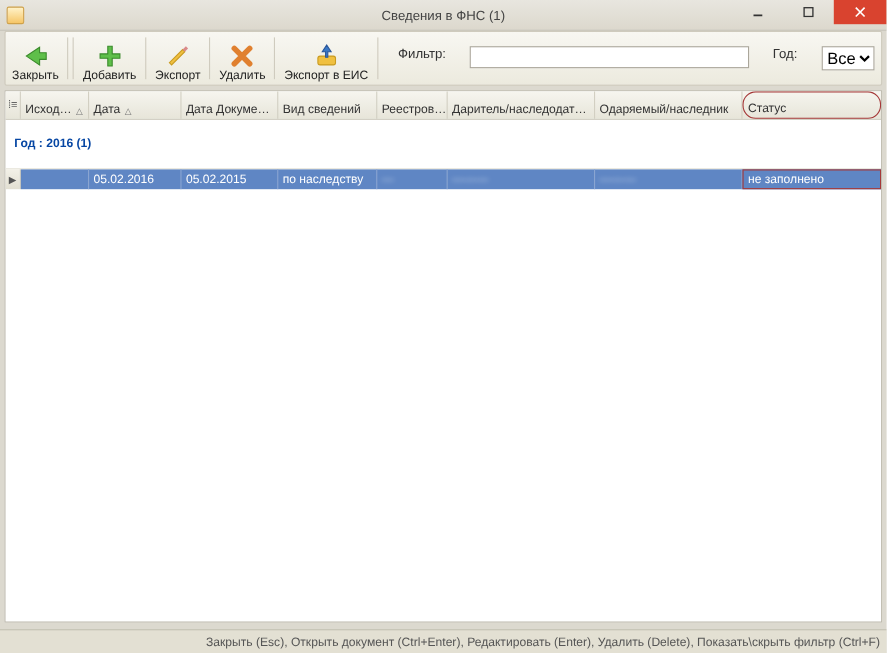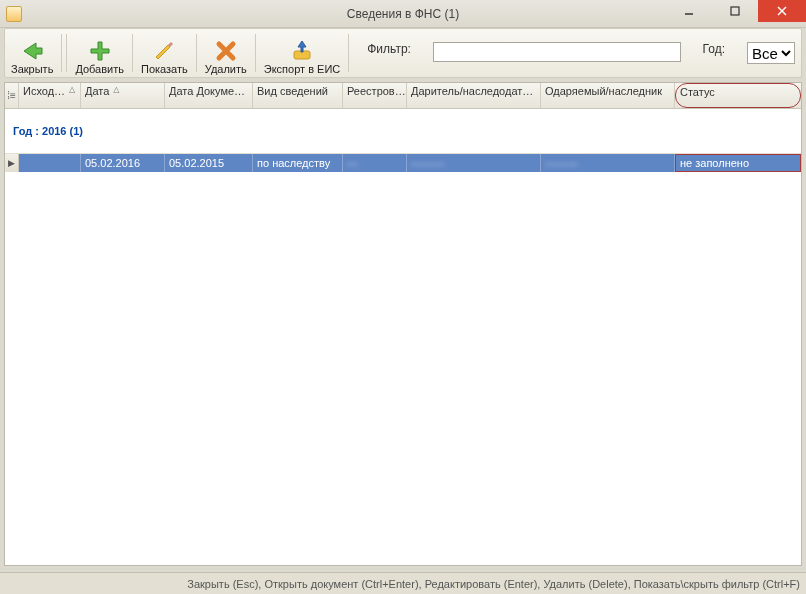--- a/index.html
+++ b/index.html
@@ -93,21 +93,21 @@
     background:linear-gradient(#f6f5ef,#e7e5d9);
     border-bottom:1px solid #c9c6b8;
     height:26px;
     align-items:stretch;
     color:#333;
   }
   .gh {
     border-right:1px solid #d2cfc2;
     padding:2px 4px;
     display:flex;
-    align-items:flex-start;
+    align-items:flex-end;
     overflow:hidden;
     white-space:nowrap;
   }
   .gh .sort { margin-left:4px; font-size:8px; color:#777; }
   .gh.status { border:1.5px solid #a53939; border-radius:12px; margin:0; }
 
   .group-row {
     padding: 16px 8px;
     color:#0646a3;
     font-weight:bold;
@@ -224,21 +224,21 @@
     <span>Добавить</span>
   </div>
   <div class="tsep"></div>
   <div class="tbtn">
     <span class="ticon">
       <svg width="24" height="24">
           <path d="M4 18 L6 20 L18 8 L16 6 Z" fill="#f0c040" stroke="#c99b20"></path>
           <path d="M16 6 L18 8 L21 5 L19 3 Z" fill="#d98a8a"></path>
         </svg>
     </span>
-    <span>Показать</span>
+    <span>Экспорт</span>
   </div>
   <div class="tsep"></div>
   <div class="tbtn">
     <span class="ticon">
       <svg width="24" height="24">
           <path d="M5 5 L19 19 M19 5 L5 19" stroke="#e0802f" stroke-width="5" stroke-linecap="round"></path>
         </svg>
     </span>
     <span>Удалить</span>
   </div>

